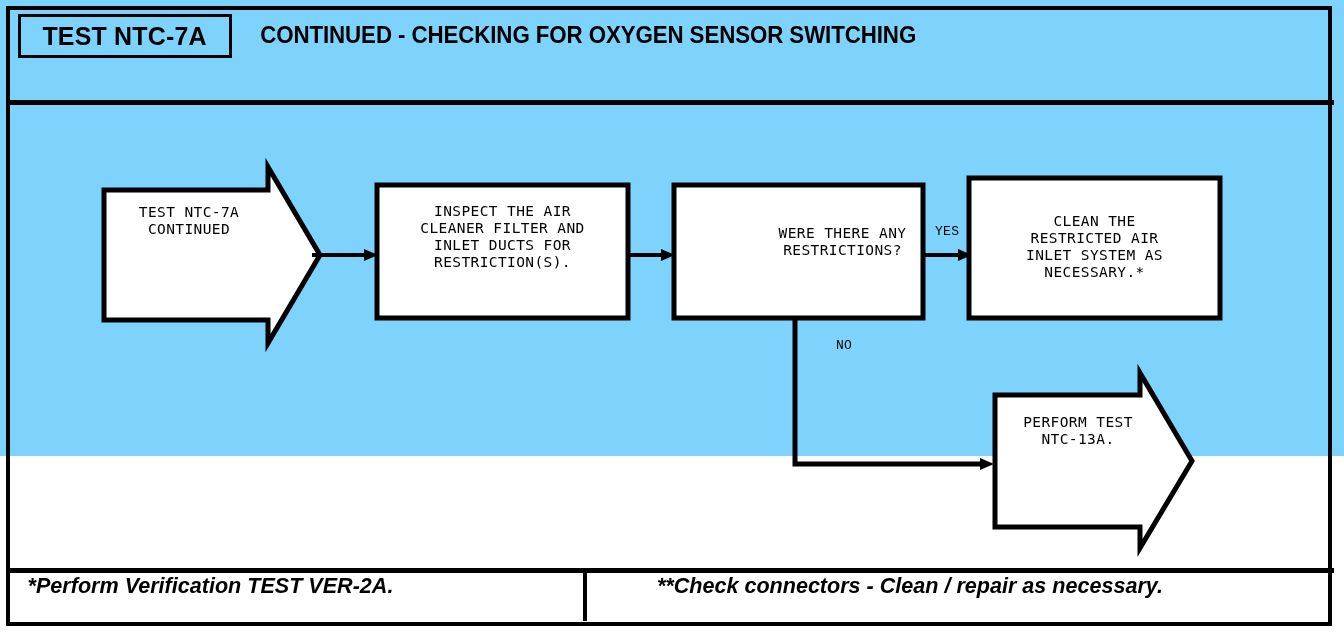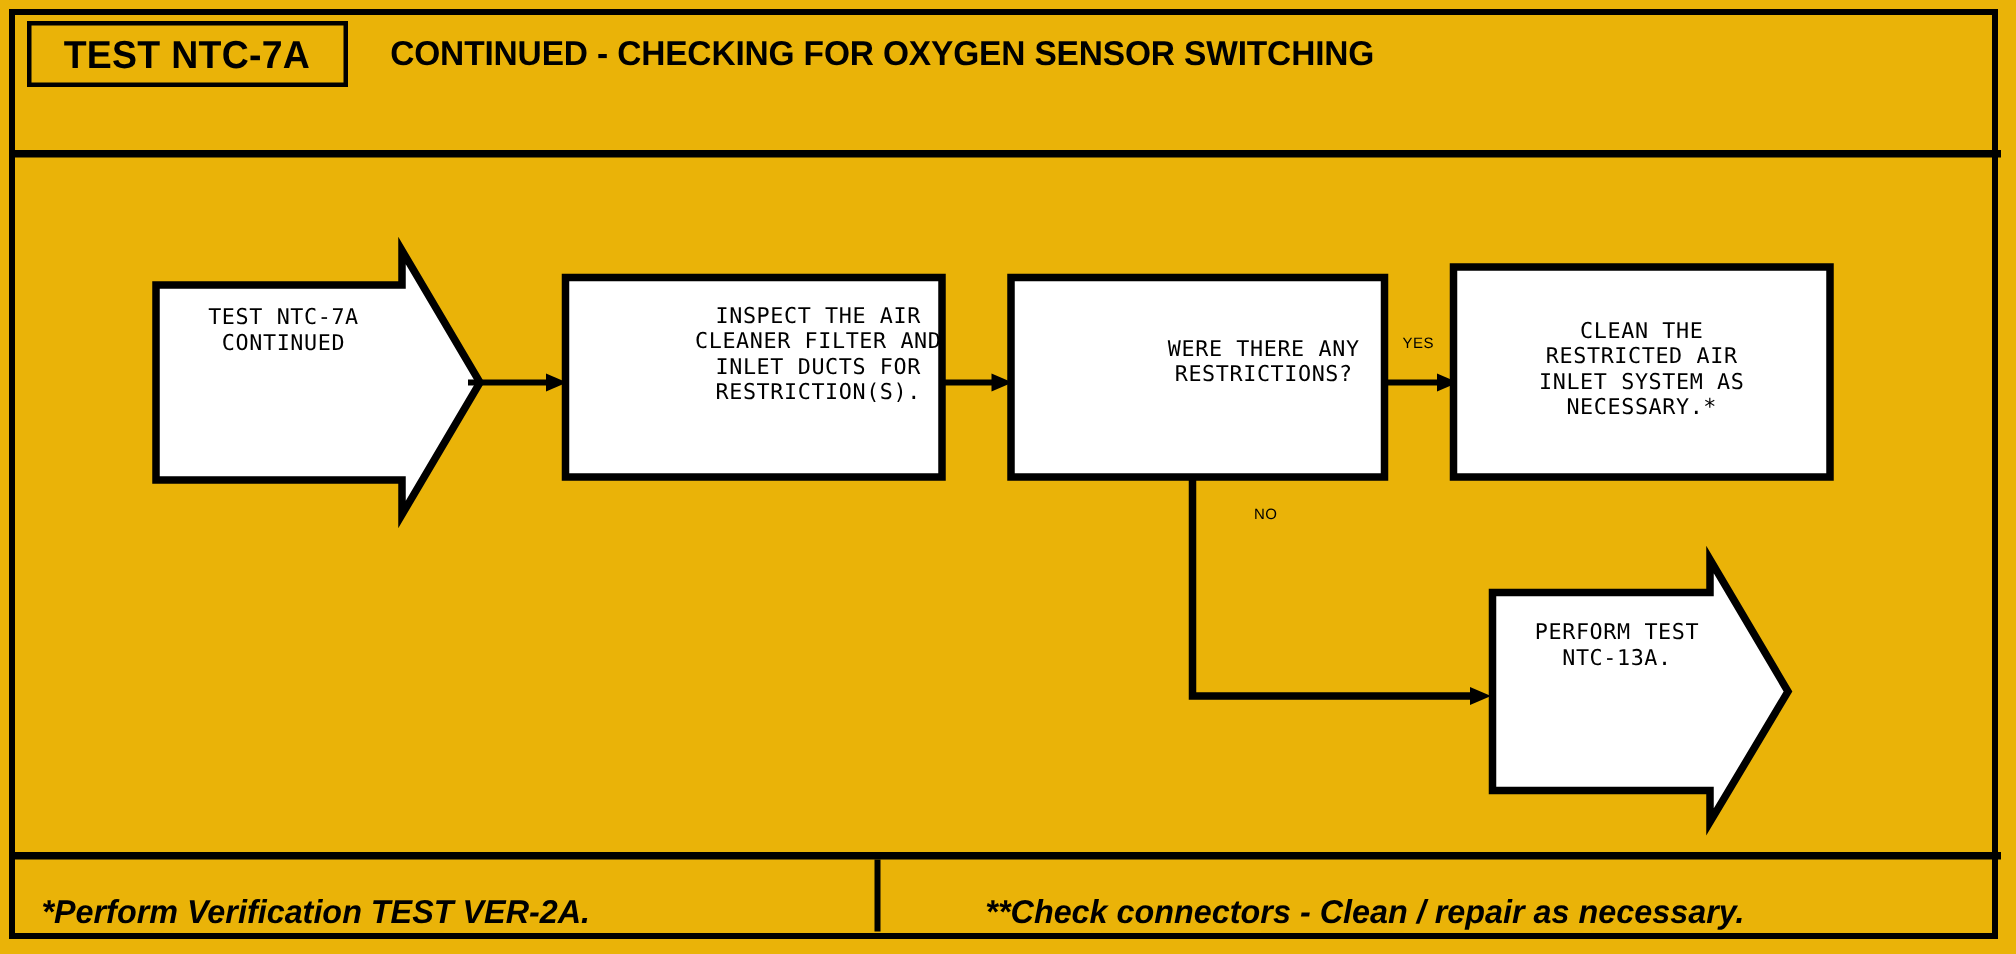--- a/index.html
+++ b/index.html
@@ -9,22 +9,22 @@
   }
   body {
     width: 1344px;
     height: 636px;
     font-family: "Liberation Sans", sans-serif;
     overflow: hidden;
   }
   #page {
     position: relative;
     width: 1344px;
-    height: 636px;
-    background: #eab308;
+    height: 456px;
+    background: #7dd3fc;
   }
 
   
   .outer-frame {
     position: absolute;
     left: 6px;
     top: 6px;
     width: 1326px;
     height: 620px;
     border: 4px solid #000;
@@ -110,41 +110,41 @@
     font-family: "DejaVu Sans Mono", monospace;
     font-size: 14.5px;
     line-height: 17px;
     color: #000;
     text-align: center;
     white-space: pre;
     letter-spacing: 0.4px;
   }
   .edge-label {
     position: absolute;
-    font-family: Liberation Sans, sans-serif;
-    font-size: 10px;
+    font-family: Liberation Mono, monospace;
+    font-size: 13px;
     color: #000;
     white-space: pre;
     letter-spacing: 0.3px;
   }
 
   
   .footer-band {
     position: absolute;
     left: 10px;
     top: 573px;
     width: 1324px;
     height: 48px;
   }
   .footer-cell {
     position: absolute;
     top: 0;
     height: 48px;
     display: flex;
-    align-items: flex-end;
+    align-items: flex-start;
   }
   .footer-left { left: 0px; width: 573px; }
   .footer-right { left: 578px; width: 746px; margin-left: 38px; }
   .footer-divider {
     position: absolute;
     left: 573px;
     top: 0px;
     width: 4px;
     height: 48px;
     background: #000;
@@ -198,21 +198,21 @@
 
       <polyline points="795,318 795,464 985,464" fill="none" stroke="#000000" stroke-width="5" stroke-linejoin="miter"></polyline>
       <polygon points="994,464 980,458 980,470" fill="#000000"></polygon>
 
       <polygon points="995,395 1140,395 1140,373 1192,461 1140,548 1140,527 995,527" fill="#ffffff" stroke="#000000" stroke-width="5" stroke-linejoin="miter"></polygon>
     </svg>
 
     <div class="node-text" style="left:104px; top:204px; width:170px;">TEST NTC-7A
 CONTINUED</div>
 
-    <div class="node-text" style="left:380px; top:203px; width:245px;padding-left:43px;">INSPECT THE AIR
+    <div class="node-text" style="left:380px; top:203px; width:245px;">INSPECT THE AIR
 CLEANER FILTER AND
 INLET DUCTS FOR
 RESTRICTION(S).</div>
 
     <div class="node-text" style="left:677px; top:225px; width:243px;padding-left:44px;">WERE THERE ANY
 RESTRICTIONS?</div>
 
     <div class="node-text" style="left:972px; top:213px; width:245px;">CLEAN THE
 RESTRICTED AIR
 INLET SYSTEM AS

